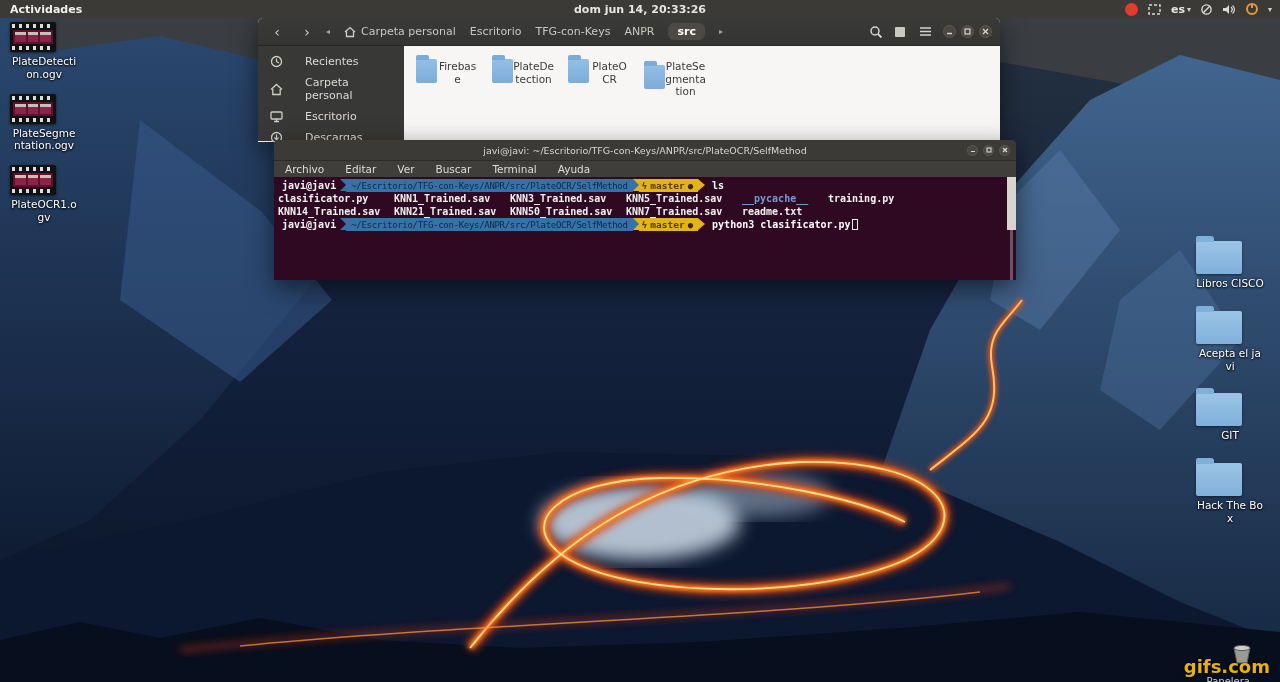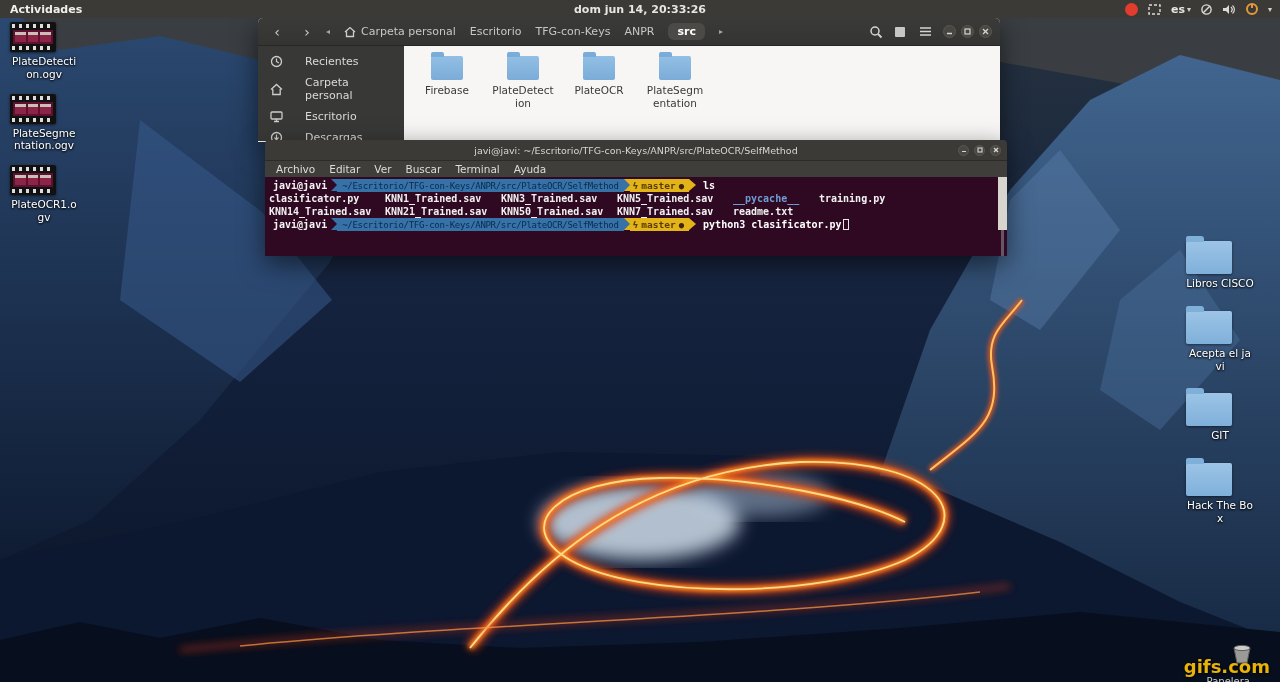--- a/index.html
+++ b/index.html
@@ -18,21 +18,21 @@
   .tb-clock { position:absolute; left:50%; transform:translateX(-50%); font-weight:bold; }
   .tb-right { margin-left:auto; display:flex; align-items:center; gap:9px; padding-right:8px; }
   .rec-dot { width:13px; height:13px; border-radius:50%; background:#e23c2d; }
   .tb-kbd { display:flex; align-items:center; gap:2px; font-weight:bold; }
   .tb-caret { font-size:8px; color:#d5d3d0; }
   .tb-ico svg { display:block; }
 
   
   .dicons-left { position:absolute; left:10px; top:22px; width:84px; z-index:5;
                  display:flex; flex-direction:column; gap:13px; }
-  .dicons-right { position:absolute; right:16px; top:241px; width:78px; z-index:5;
+  .dicons-right { position:absolute; right:6px; top:241px; width:78px; z-index:5;
                   display:flex; flex-direction:column; gap:21px; }
   .dicon { display:flex; flex-direction:column; cursor:pointer; }
   .dicon-label { margin-top:3px; width:68px; text-align:center; color:#fff;
                  font-size:10.5px; line-height:1.22; word-break:break-all;
                  text-shadow:0 1px 2px rgba(0,0,0,.95), 0 0 3px rgba(0,0,0,.8); }
   .film { width:46px; height:30px; background:#111; border-radius:2px; position:relative;
           box-shadow:0 1px 3px rgba(0,0,0,.6); overflow:hidden; }
   .film::before, .film::after { content:""; position:absolute; left:2px; right:2px; height:4px;
           background:repeating-linear-gradient(90deg,#ddd 0 3px,#111 3px 7px); }
   .film::before { top:2px; } .film::after { bottom:2px; }
@@ -64,37 +64,37 @@
   .crumb-active { background:#4b4a47; color:#fff; padding:2px 9px; border-radius:6px; font-weight:bold; }
   .crumb-scroll { font-size:8px; color:#a8a6a2; }
   .hb-right { margin-left:auto; display:flex; align-items:center; gap:11px; }
   .hb-ico { cursor:pointer; display:flex; }
   .nbody { display:flex; height:95px; }
   .sidebar { width:146px; background:#383836; padding-top:5px; color:#dbd9d6; font-size:11px; }
   .side-item { display:flex; align-items:center; gap:22px; padding:4px 6px 4px 12px; cursor:pointer; }
   .side-item svg { flex:none; }
   .files { flex:1; background:#f7f6f5; padding:10px 6px 0 12px; display:flex; gap:14px;
            align-items:flex-start; }
-  .fitem { width:62px; display:flex; flex-direction:column; align-items:center; cursor:pointer; }
+  .fitem { width:62px; display:flex; align-items:center; cursor:pointer; }
   .folder-sm { width:32px; height:24px; background:linear-gradient(#92bfe4,#7bacd8);
                border-radius:2px; position:relative; }
   .folder-sm::before { content:""; position:absolute; top:-4px; left:0; width:13px; height:5px;
                background:#7bacd8; border-radius:2px 2px 0 0; }
   .flabel { margin-top:4px; font-size:10.5px; color:#3a3a3a; text-align:center; line-height:1.2;
             word-break:break-all; width:62px; }
 
   
-  .terminal { left:265px; top:140px; width:742px; height:116px; z-index:20; border-radius:4px 4px 0 0; overflow:hidden; }
+  .terminal { left:274px; top:140px; width:742px; height:140px; z-index:20; border-radius:4px 4px 0 0; overflow:hidden; }
   .t-titlebar { height:20px; background:#3b3a36; display:flex; align-items:center; padding:0 6px;
                 color:#d8d6d3; font-size:9.5px; position:relative; }
   .t-title { position:absolute; left:0; right:0; text-align:center; pointer-events:none; }
   .t-titlebar .winbtns { margin-left:auto; z-index:2; }
   .t-titlebar .winbtn { width:11px; height:11px; }
   .t-menubar { height:17px; background:#403e3a; border-top:1px solid #2c2b28; display:flex;
-               align-items:center; padding-left:4px; color:#dedcd9; font-size:10.5px; }
+               align-items:center; padding-left:4px; color:#dedcd9; font-size:10.5px;gap:7px; }
   .t-menu { padding:0 7px; cursor:pointer; }
   .t-screen { height:119px; background:#2f0922; position:relative;
               font-family:"DejaVu Sans Mono", monospace; font-size:10px; color:#f1f1f1;
               padding:2px 14px 0 4px; }
   .tline { display:flex; align-items:stretch; height:13px; }
   .p-user { color:#f3f3f3; font-weight:bold; display:flex; align-items:center; padding:0 4px; }
   .pl { width:0; height:0; border-top:6.5px solid transparent; border-bottom:6.5px solid transparent; }
   .a-bg2blue { border-left:6px solid #2f0922; background:#3672a8; }
   .a-blue2yel { border-left:6px solid #3672a8; background:#e3b418; }
   .a-yel2bg { border-left:7px solid #e3b418; }

